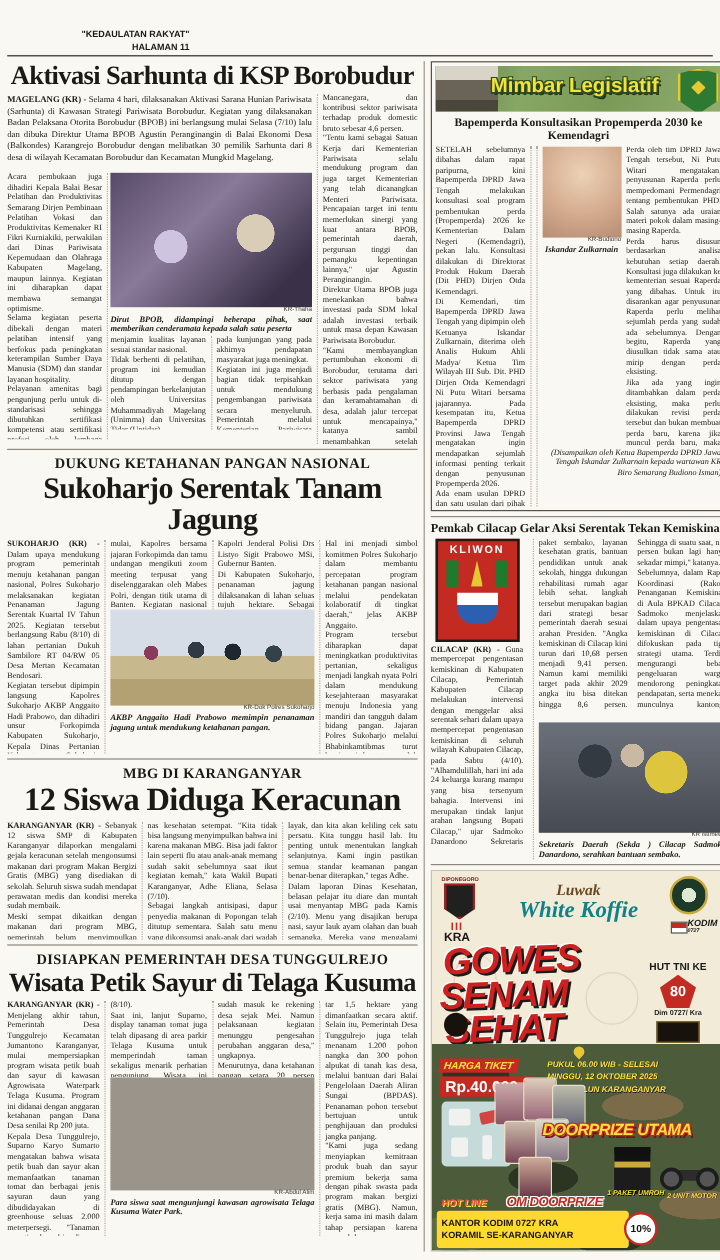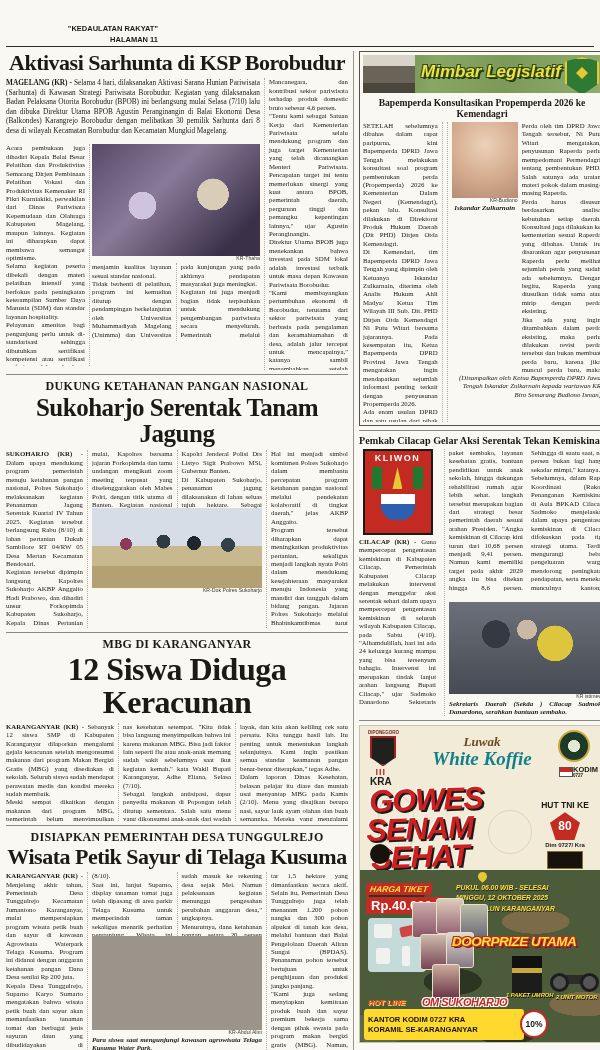--- a/index.html
+++ b/index.html
@@ -35,21 +35,21 @@
   .s1-sub{display:flex;height:78px;margin-top:1px;}
   .s1-sub>div{width:82px;}
   .s1-c4{width:84px;height:292px;margin-left:4px;padding-left:4px;border-left:1px dotted #b3ada0;}
   
   .g-row{display:flex;}
   .g-c{padding-right:4px;}
   
   .mimbar{border:1px solid #55524a;padding:3px;box-sizing:border-box;}
   .mb-banner{position:relative;height:38px;background:linear-gradient(100deg,#5d7a44,#87a765 30%,#7b9a58 60%,#90ad6d);overflow:hidden;}
   .mb-bphoto{position:absolute;left:0;top:0;width:52px;height:100%;background:linear-gradient(#d8d4c8 0 30%,#6a6458 30% 75%,#4a463c 75%);}
-  .mb-title{position:absolute;left:58px;top:7px;font-family:"Liberation Sans",sans-serif;font-weight:bold;font-style:italic;font-size:17px;color:#f2e23c;
+  .mb-title{position:absolute;left:46px;top:7px;font-family:"Liberation Sans",sans-serif;font-weight:bold;font-size:17px;color:#f2e23c;
             text-shadow:1px 1px 0 #2e4a1e,-1px -1px 0 #2e4a1e,1px -1px 0 #2e4a1e,-1px 1px 0 #2e4a1e,2px 2px 0 #203615;}
   .mb-emblem{position:absolute;right:2px;top:2px;width:30px;height:34px;background:#2f7a33;border:2px solid #e8c832;
              clip-path:polygon(50% 0,100% 12%,100% 70%,50% 100%,0 70%,0 12%);}
   .mb-emblem i{display:block;margin:8px auto;width:12px;height:12px;background:#e8c832;clip-path:polygon(50% 0,100% 50%,50% 100%,0 50%);}
   .mb-head{text-align:center;font-weight:bold;font-size:9.6px;margin:4px 0 3px 0;}
   .mb-body{display:flex;}
   .mb-c1{width:76px;padding-right:4px;height:300px;}
   .mb-right{width:152px;margin-left:4px;padding-left:4px;border-left:1px dotted #b3ada0;}
   .mb-port{float:left;width:66px;margin:0 4px 4px 0;}
   .mb-port .photo{height:76px;background:radial-gradient(circle at 50% 30%,#ecd2b8,#d4ab8e 55%,#b58d74);}
@@ -86,21 +86,21 @@
   .ad-dipo{position:absolute;left:8px;top:4px;width:30px;text-align:center;}
   .ad-dipo .lbl{font-size:4.5px;font-weight:bold;color:#7a1c1c;}
   .ad-dipo .shield{width:22px;height:26px;margin:1px auto;background:#20201e;border:2px solid #a32020;clip-path:polygon(0 0,100% 0,100% 70%,50% 100%,0 70%);}
   .ad-kra{position:absolute;left:10px;top:42px;text-align:center;line-height:1;}
   .ad-kra .r{color:#c22a22;font-weight:bold;font-size:9px;letter-spacing:1px;}
   .ad-kra .k{font-weight:bold;font-size:10px;}
   .ad-brand{position:absolute;left:0;right:0;top:8px;text-align:center;font-family:"Liberation Serif",serif;}
   .ad-brand .l1{font-style:italic;font-weight:bold;font-size:13px;color:#6b4a22;font-family:"Liberation Serif",serif;}
   .ad-brand .l2{font-style:italic;font-weight:bold;font-size:19px;color:#12808a;font-family:"Liberation Serif",serif;line-height:.9;}
   .ad-emblem{position:absolute;right:14px;top:4px;width:28px;height:28px;border-radius:50%;background:radial-gradient(circle,#dfe8d2 0 30%,#1d3a28 31%);border:2px solid #caa93c;}
-  .ad-kodim{position:absolute;right:6px;top:40px;display:flex;align-items:center;gap:0;}
+  .ad-kodim{position:absolute;right:6px;top:40px;display:flex;align-items:flex-end;gap:0;font-style:italic;}
   .ad-kodim .flag{width:12px;height:8px;background:linear-gradient(#c22a22 0 50%,#fff 50%);border:.5px solid #555;}
   .ad-kodim .t{font-weight:bold;font-size:7.5px;line-height:1;}
   .ad-kodim .n{font-size:4.5px;font-weight:bold;display:block;}
   .gowes{position:absolute;left:10px;top:60px;transform:rotate(-2deg);line-height:.92;}
   .gowes div{font-size:31px;font-weight:900;font-style:italic;color:#cf2020;letter-spacing:-1px;
        text-shadow:2px 2px 0 #1b1b1b,-1px -1px 0 #fff;}
   .gowes div:nth-child(2){margin-left:-4px;}
   .ad-side{position:absolute;right:6px;top:74px;width:66px;text-align:center;}
   .ad-side .hut{font-weight:900;font-size:8.5px;}
   .ad-side .pent{width:30px;height:28px;margin:2px auto;background:#c22a22;clip-path:polygon(50% 0,100% 38%,81% 100%,19% 100%,0 38%);
@@ -159,20 +159,21 @@
         <div class="s1-body">
           <div class="s1-left">
             <div class="s1-lead"><b>MAGELANG (KR) -</b> <span>Selama 4 hari, dilaksanakan Aktivasi Sarana Hunian Pariwisata (Sarhunta) di Kawasan Strategi Pariwisata Borobudur. Kegiatan yang dilaksanakan Badan Pelaksana Otorita Borobudur (BPOB) ini berlangsung mulai Selasa (7/10) lalu dan dibuka Direktur Utama BPOB Agustin Peranginangin di Balai Ekonomi Desa (Balkondes) Karangrejo Borobudur dengan melibatkan 30 pemilik Sarhunta dari 8 desa di wilayah Kecamatan Borobudur dan Kecamatan Mungkid Magelang.</span></div>
             <div class="s1-row">
               <div class="bt s1-c1 dotR">Acara pembukaan juga dihadiri Kepala Balai Besar Pelatihan dan Produktivitas Semarang Dirjen Pembinaan Pelatihan Vokasi dan Produktivitas Kemenaker RI Fikri Kurniakiki, perwakilan dari Dinas Pariwisata Kepemudaan dan Olahraga Kabupaten Magelang, maupun lainnya. Kegiatan ini diharapkan dapat membawa semangat optimisme.
 Selama kegiatan peserta dibekali dengan materi pelatihan intensif yang berfokus pada peningkatan keterampilan Sumber Daya Manusia (SDM) dan standar layanan hospitality.
 Pelayanan amenitas bagi pengunjung perlu untuk di-standarisasi sehingga dibutuhkan sertifikasi kompetensi atau sertifikasi profesi oleh lembaga sertifikasi yang kompeten, untuk</div>
               <div class="s1-ph">
                 <div class="photo" style="height:112px;background:radial-gradient(circle 14px at 30% 55%,#cfc4e0 0 98%,transparent 100%),radial-gradient(circle 16px at 72% 45%,#d9cdb8 0 98%,transparent 100%),linear-gradient(135deg,#574a68,#8a7a9a 40%,#3a3148 85%);"></div>
                 <div class="credit">KR-Thaha</div>
+                <div class="cap">Dirut BPOB, didampingi beberapa pihak, saat memberikan cenderamata kepada salah satu peserta</div>
                 <div class="s1-sub">
                   <div class="bt dotR" style="padding-right:4px;">menjamin kualitas layanan sesuai standar nasional.
 Tidak berhenti di pelatihan, program ini kemudian ditutup dengan pendampingan berkelanjutan oleh Universitas Muhammadiyah Magelang (Unimma) dan Universitas Tidar (Untidar).
 Semua langkah ini dirancang untuk menciptakan dampak positif, kualitas layanan yang lebih baik akan berimbas langsung</div>
                   <div class="bt" style="padding-left:4px;">pada kunjungan yang pada akhirnya pendapatan masyarakat juga meningkat.
 Kegiatan ini juga menjadi bagian tidak terpisahkan untuk mendukung pengembangan pariwisata secara menyeluruh. Pemerintah melalui Kementerian Pariwisata telah menetapkan target nasional pada tahun 2025, yaitu 1,08 miliar pergerakan wisatawan Nusantara, 16 juta kunjungan wisatawan</div>
                 </div>
               </div>
             </div>
           </div>
@@ -193,31 +194,32 @@
 Kegiatan tersebut dipimpin langsung Kapolres Sukoharjo AKBP Anggaito Hadi Prabowo, dan dihadiri unsur Forkopimda Kabupaten Sukoharjo, Kepala Dinas Pertanian Kabupaten Sukoharjo Bagas Windaryanto, dan gabungan kelompok tani (Gapoktan).
 Sebelum penanaman di-</span></div>
           <div style="width:170px;padding:0 4px;">
             <div class="g-row" style="height:58px;overflow:hidden;">
               <div class="bt dotR" style="width:81px;padding-right:4px;">mulai, Kapolres bersama jajaran Forkopimda dan tamu undangan mengikuti zoom meeting terpusat yang diselenggarakan oleh Mabes Polri, dengan titik utama di Banten. Kegiatan nasional tersebut dihadiri Wakil Presiden Republik Indonesia Gibran Rakabuming Raka,</div>
               <div class="bt" style="width:81px;padding-left:4px;">Kapolri Jenderal Polisi Drs Listyo Sigit Prabowo MSi, Gubernur Banten.
 Di Kabupaten Sukoharjo, penanaman jagung dilaksanakan di lahan seluas tujuh hektare. Sebagai bentuk dukungan nyata kepada para petani, dilakukan pula penyerahan bibit jagung kepada petani.</div>
             </div>
             <div class="photo" style="height:80px;background:radial-gradient(circle 6px at 20% 45%,#8a3a5a 0 98%,transparent 100%),radial-gradient(circle 7px at 42% 42%,#2f3a44 0 98%,transparent 100%),radial-gradient(circle 7px at 60% 44%,#20262e 0 98%,transparent 100%),radial-gradient(circle 7px at 80% 46%,#34404a 0 98%,transparent 100%),linear-gradient(#d6dde6 0 48%,#c8b88e 48% 72%,#b3a073 72%);"></div>
             <div class="credit">KR-Dok Polres Sukoharjo</div>
+            <div class="cap">AKBP Anggaito Hadi Prabowo memimpin penanaman jagung untuk mendukung ketahanan pangan.</div>
           </div>
           <div class="bt" style="width:80px;border-left:1px dotted #b3ada0;padding-left:4px;">Hal ini menjadi simbol komitmen Polres Sukoharjo dalam membantu percepatan program ketahanan pangan nasional melalui pendekatan kolaboratif di tingkat daerah," jelas AKBP Anggaito.
 Program tersebut diharapkan dapat meningkatkan produktivitas pertanian, sekaligus menjadi langkah nyata Polri dalam mendukung kesejahteraan masyarakat menuju Indonesia yang mandiri dan tangguh dalam bidang pangan. Jajaran Polres Sukoharjo melalui Bhabinkamtibmas turut bersinergi dengan penyuluh pertanian dan Babinsa dalam memberikan motivasi kepada masyarakat, khususnya para petani. (Mam)-f</div>
         </div>
       </article>
 
       <div class="sec-div"></div>
 
       <article>
         <div class="kick" style="font-size:12px;">MBG DI KARANGANYAR</div>
-        <h1 class="head1" style="font-size:32px;">12 Siswa Diduga Keracunan</h1>
+        <h1 class="head1" style="font-size:27px;">12 Siswa Diduga Keracunan</h1>
         <div class="g-row" style="height:98px;">
           <div class="bt g-c dotR" style="width:110px;"><b>KARANGANYAR (KR) -</b> <span>Sebanyak 12 siswa SMP di Kabupaten Karanganyar dilaporkan mengalami gejala keracunan setelah mengonsumsi makanan dari program Makan Bergizi Gratis (MBG) yang disediakan di sekolah. Seluruh siswa sudah mendapat perawatan medis dan kondisi mereka sudah membaik.
 Meski sempat dikaitkan dengan makanan dari program MBG, pemerintah belum menyimpulkan penyebab pasti dari kasus tersebut. Hasil uji laboratorium dari sampel makanan masih dalam proses di di-</span></div>
           <div class="bt g-c dotR" style="width:110px;padding-left:4px;">nas kesehatan setempat. "Kita tidak bisa langsung menyimpulkan bahwa ini karena makanan MBG. Bisa jadi faktor lain seperti flu atau anak-anak memang sudah sakit sebelumnya saat ikut kegiatan kemah," kata Wakil Bupati Karanganyar, Adhe Eliana, Selasa (7/10).
 Sebagai langkah antisipasi, dapur penyedia makanan di Popongan telah ditutup sementara. Salah satu menu yang dikonsumsi anak-anak dari wadah alumunium juga telah diambil sampelnya untuk diuji laboratorium. "Dapur memang harus</div>
           <div class="bt" style="width:110px;padding-left:4px;">layak, dan kita akan keliling cek satu persatu. Kita tunggu hasil lab. Itu penting untuk menentukan langkah selanjutnya. Kami ingin pastikan semua standar keamanan pangan benar-benar diterapkan," tegas Adhe.
 Dalam laporan Dinas Kesehatan, belasan pelajar itu diare dan muntah usai menyantap MBG pada Kamis (2/10). Menu yang disajikan berupa nasi, sayur lauk ayam olahan dan buah semangka. Mereka yang mengalami gejala keracunan dilarikan ke IGD RSUD Karanganyar. (Lim)-f</div>
         </div>
       </article>
 
@@ -249,21 +251,21 @@
     <div class="colR">
 
       <section class="mimbar">
         <div class="mb-banner">
           <div class="mb-bphoto"></div>
           <div class="mb-title">Mimbar Legislatif</div>
           <div class="mb-emblem">
               <i></i>
             </div>
         </div>
-        <div class="mb-head">Bapemperda Konsultasikan Propemperda 2026 ke Kemendagri</div>
+        <div class="mb-head">Bapemperda Konsultasikan Propemperda 2030 ke Kemendagri</div>
         <div class="mb-body">
           <div class="bt mb-c1 dotR">SETELAH sebelumnya dibahas dalam rapat paripurna, kini Bapemperda DPRD Jawa Tengah melakukan konsultasi soal program pembentukan perda (Propemperda) 2026 ke Kementerian Dalam Negeri (Kemendagri), pekan lalu. Konsultasi dilakukan di Direktorat Produk Hukum Daerah (Dit PHD) Dirjen Otda Kemendagri.
 Di Kemendari, tim Bapemperda DPRD Jawa Tengah yang dipimpin oleh Ketuanya Iskandar Zulkarnain, diterima oleh Analis Hukum Ahli Madya/ Ketua Tim Wilayah III Sub. Dit. PHD Dirjen Otda Kemendagri Ni Putu Witari bersama jajarannya. Pada kesempatan itu, Ketua Bapemperda DPRD Provinsi Jawa Tengah mengatakan ingin mendapatkan sejumlah informasi penting terkait dengan penyusunan Propemperda 2026.
 Ada enam usulan DPRD dan satu usulan dari pihak eksekutif. Diantara usulan DPRD adalah usulan strategis seperti rencana pembangunan industri, rehabilitasi lahan, kebijakan penetapan pajak, standarisasi jalan, penanggulangan pekerja anak, dan Garis Sempadan. Untuk itu Dewan ingin mendapatkan masukan dari jajaran Kemendagri.
 Menanggapi rencana pembentukan</div>
           <div class="mb-right">
             <div style="height:252px;overflow:hidden;">
               <div class="mb-port">
                 <div class="photo"></div>
                 <div class="credit">KR-Budiono</div>
@@ -373,21 +375,21 @@
           <div class="dprize">DOORPRIZE UTAMA</div>
           <div class="kaaba"></div>
           <div class="plabel" style="left:146px;top:122px;">1 PAKET UMROH</div>
           <div class="moto">
               <b></b>
               <i></i>
               <i class="w2"></i>
             </div>
           <div class="plabel" style="left:196px;top:124px;">2 UNIT MOTOR</div>
           <div class="plabel" style="left:96px;top:142px;">DOORPRIZE HIBURAN</div>
-          <div class="band">OM SUKOHARJO</div>
+          <div class="band">OM DOORPRIZE</div>
           <div class="hotl">HOT LINE</div>
           <div class="hotbox">
             <div>KANTOR KODIM 0727 KRA</div>
             <div>KORAMIL SE-KARANGANYAR</div>
           </div>
           <div class="disc">10%</div>
         </div>
       </section>
 
     </div>

